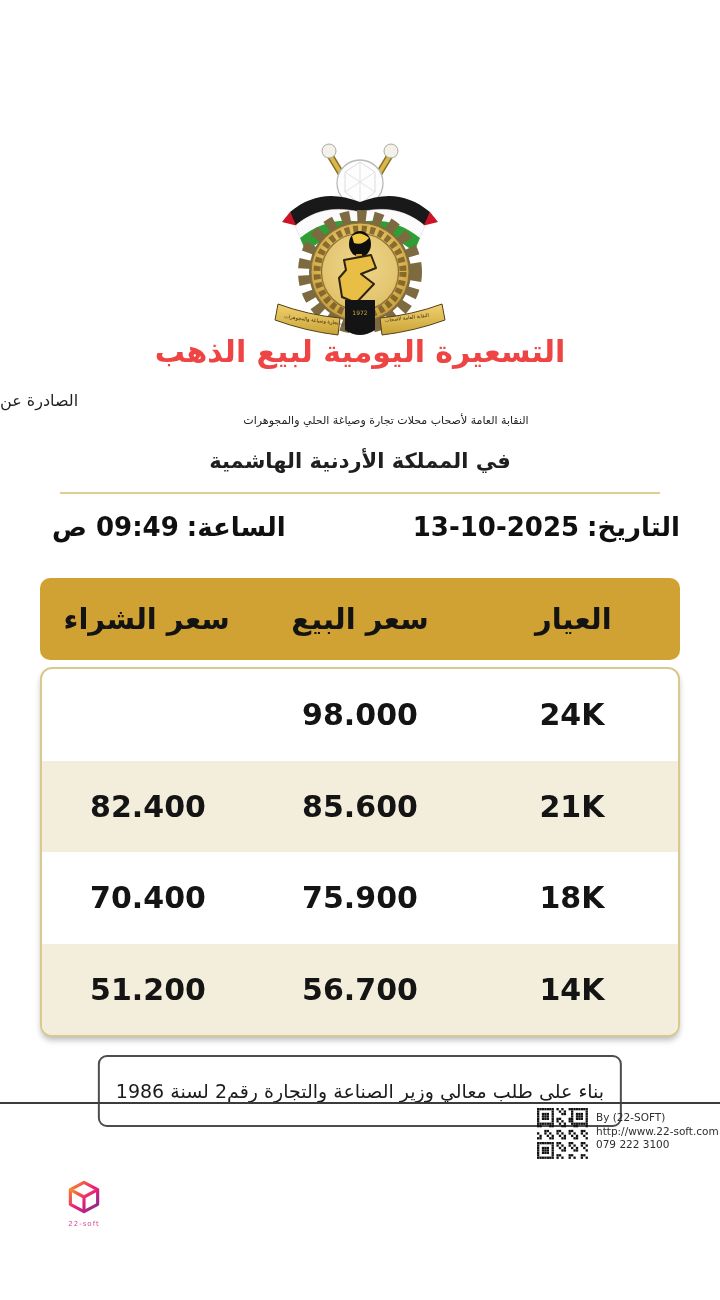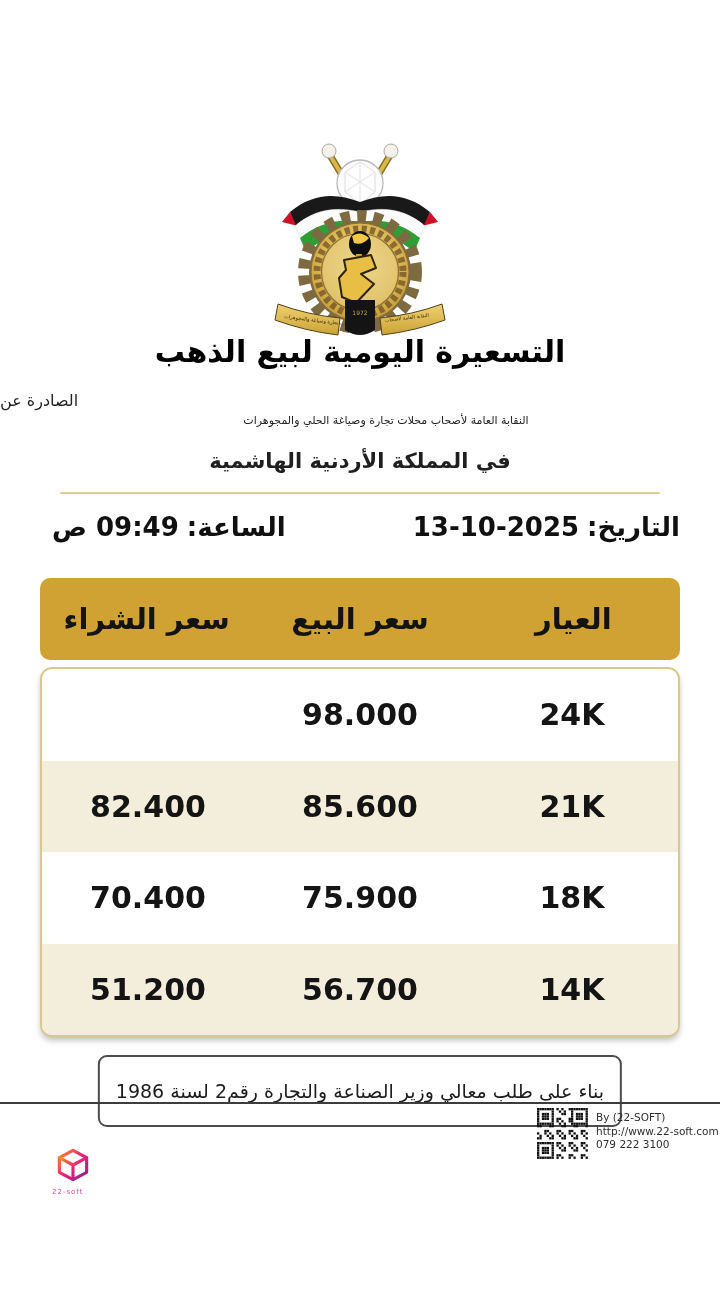--- a/index.html
+++ b/index.html
@@ -5,21 +5,21 @@
   html,body{margin:0;padding:0;background:#fff;}
   .page{
     position:relative;width:720px;height:1300px;background:#ffffff;
     overflow:hidden;font-family:"DejaVu Sans",sans-serif;margin:0 auto;
   }
   
   .emblem{position:absolute;top:140px;left:50%;transform:translateX(-50%);
     width:180px;height:205px;}
   
   .title{position:absolute;top:334px;left:0;width:100%;text-align:center;
-    direction:rtl;font-size:30px;font-weight:700;color:#000000;}
+    direction:rtl;font-size:30px;font-weight:700;color:#ef4444;}
   .sub1{position:absolute;top:391px;left:0;width:100%;text-align:left;
     direction:rtl;font-size:16px;color:#1f1f1f;}
   .sub2{position:absolute;top:414px;left:0;width:100%;text-align:center;
     direction:rtl;font-size:11px;color:#1f1f1f;margin-left:26px;}
   .sub3{position:absolute;top:449px;left:0;width:100%;text-align:center;
     direction:rtl;font-size:21px;font-weight:600;color:#1f1f1f;}
   .gold-line{position:absolute;top:492px;left:60px;width:600px;height:2px;
     background:#dfcd92;}
   
   .meta{position:absolute;top:512px;left:40px;width:628px;direction:rtl;
@@ -38,21 +38,21 @@
   .trow{height:25%;display:grid;grid-template-columns:1fr 1fr 1fr;direction:rtl;
     align-items:center;text-align:center;font-size:30px;font-weight:700;color:#141414;}
   .trow:nth-child(even){background:#f3eedb;}
   
   .note{position:absolute;top:1055px;left:50%;transform:translateX(-50%);
     border:2px solid #4d4d4d;border-radius:9px;padding:23px 16px;direction:rtl;
     font-size:19px;color:#1c1c1c;white-space:nowrap;background:#fff;}
   
   .footer-line{position:absolute;top:1102px;left:0;width:720px;height:2px;
     background:#3c3c3c;}
-  .vendor{position:absolute;top:1144px;left:52px;width:64px;}
+  .vendor{position:absolute;top:1176px;left:52px;width:64px;text-align:center;}
   .vendor .brand{font-size:7px;letter-spacing:1px;color:#d94a9b;margin-top:-2px;}
   .credit{position:absolute;top:1107px;left:537px;display:flex;gap:8px;
     align-items:flex-start;}
   .credit .lines{font-size:10.5px;line-height:13.5px;color:#2e2e2e;padding-top:4px;}
 </style>
 </head>
 <body>
 
 <div class="page">
 

